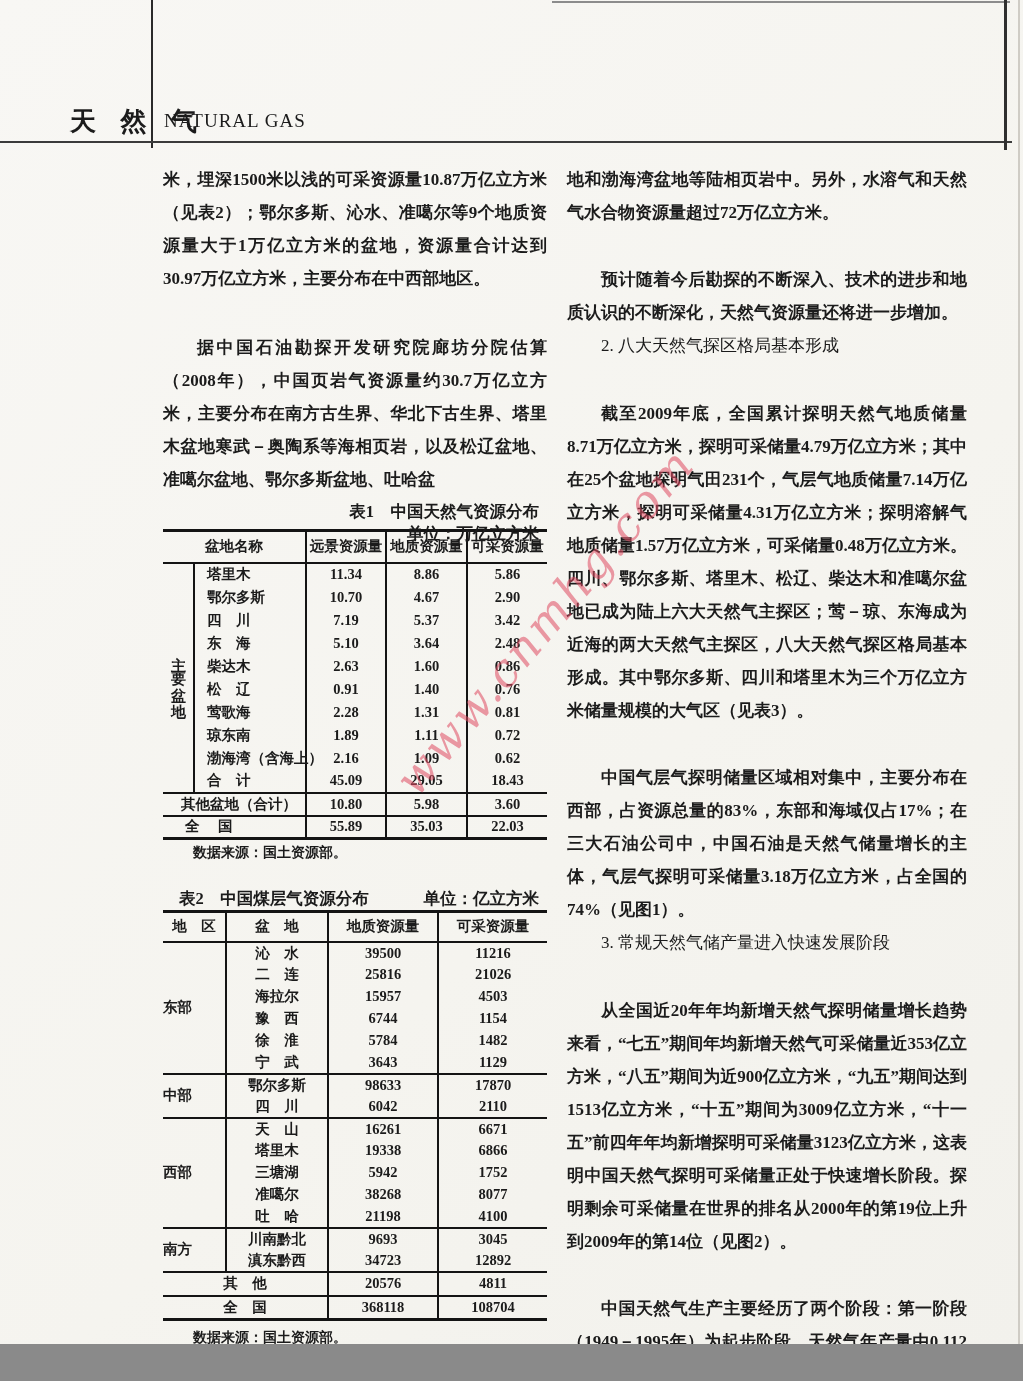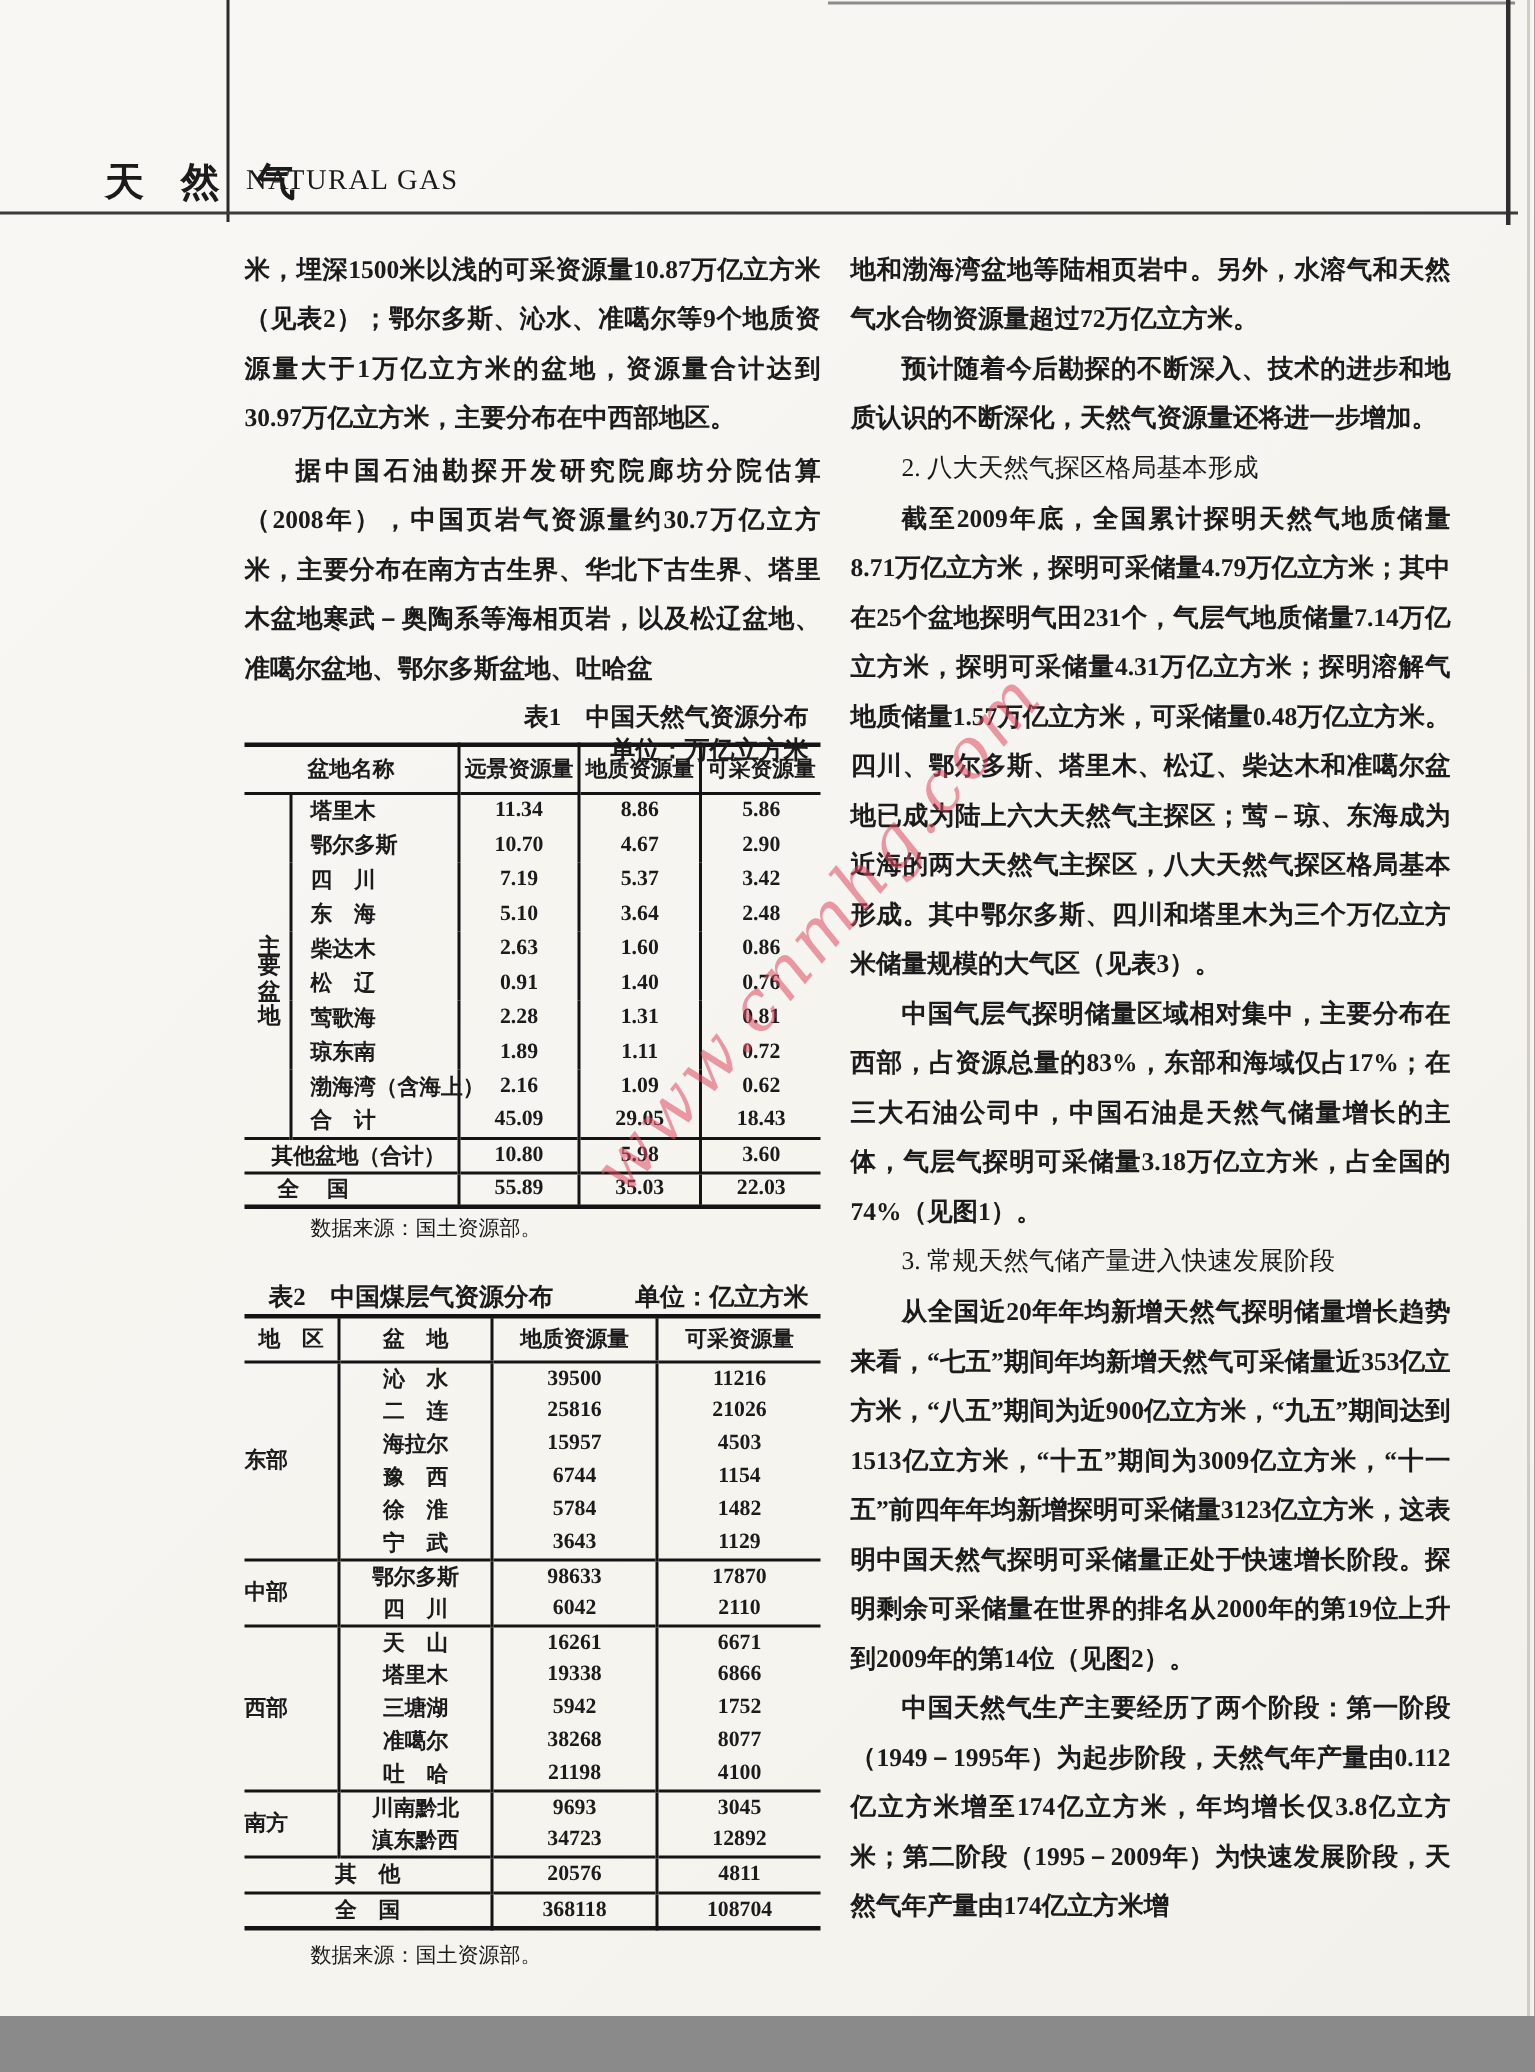--- a/index.html
+++ b/index.html
@@ -19,21 +19,21 @@
   .hdr-divider { position:absolute; left:151px; top:0; width:2px; height:148px; background:#2a2a2a; }
   .hdr-rule { position:absolute; left:0; top:141px; width:1012px; height:2px; background:#3b3b3b; }
   .top-hairline { position:absolute; left:552px; top:1px; width:458px; height:2px; background:#8c8c8c; }
   .edge-right-top { position:absolute; left:1004px; top:0; width:3px; height:150px; background:#2f2f2f; }
   .edge-right-full { position:absolute; left:1018px; top:0; width:2px; height:1381px; background:#cfccc5; }
 
   
   .col-left  { position:absolute; left:163px; top:163px; width:384px; }
   .col-right { position:absolute; left:567px; top:163px; width:400px; }
   p.body { font-size:17px; line-height:33px; text-align:justify; font-weight:bold; }
-  p.indent { text-indent:2em; }
+  p.indent { text-indent:2em;margin-top:34px; }
   .p-fix1 { height:134px; overflow:hidden; }
   .p-fix2 { height:168px; overflow:hidden; }
   h3.sec { font-size:17px; line-height:34px; font-weight:normal; text-indent:2em; }
 
   
   .tbl-caption { display:flex; justify-content:space-between; align-items:flex-end;
     font-weight:bold; font-size:16.5px; padding:0 8px 0 16px; height:28px; }
   .cap2 { margin-top:16px; }
   .cap1 { margin-top:2px;flex-direction:column; }
 
@@ -47,21 +47,21 @@
   .t1 .vtext { display:inline-block; writing-mode:vertical-rl; text-orientation:upright; letter-spacing:16px; font-size:15px; }
   .t1 .nm { text-align:left; padding-left:12px; white-space:nowrap; }
   .t1 .other-nm { padding-left:18px; }
   .t1 .nat-nm { padding-left:22px; letter-spacing:2px; }
   tr.sep td { border-top:2px solid #141414; }
   .t2 th { height:30px; }
   .t2 td { height:22px; }
   .t2 .region { vertical-align:middle; text-align:left; }
   .t2 .basin { text-align:center; white-space:nowrap; }
   .t2 tr.fsep td { height:24px; }
-  .src { margin-top:4px; margin-left:44px; font-size:14px; font-weight:normal; height:22px; }
+  .src { margin-top:4px; margin-left:30px; font-size:14px; font-weight:bold; height:22px; }
   .src2 { margin-top:8px; }
 
   
   .watermark {
     position:absolute; left:335px; top:612px; width:390px;
     text-align:center; font-size:46px; font-style:italic;
     font-family:"DejaVu Serif", serif;
     color:rgba(222,72,96,0.55);
     transform:rotate(-50deg);
     letter-spacing:3px; z-index:5; pointer-events:none; white-space:nowrap;

